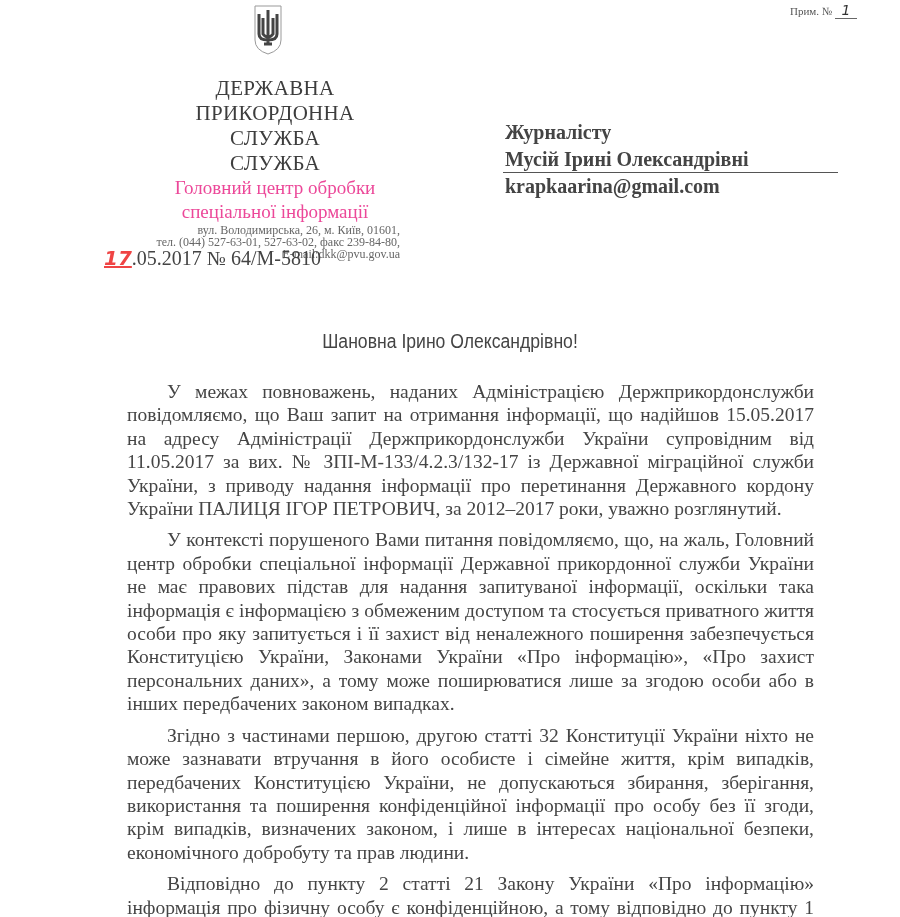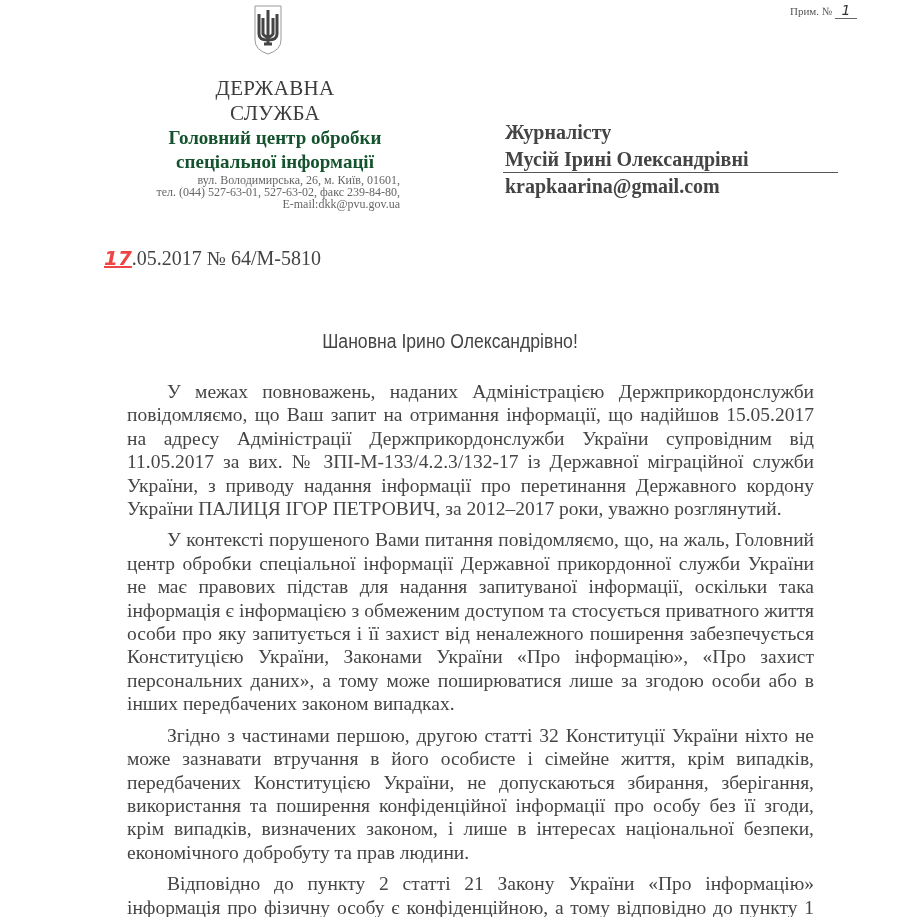--- a/index.html
+++ b/index.html
@@ -5,21 +5,21 @@
   html, body { margin:0; padding:0; background:#ffffff; }
   body { width:900px; height:917px; overflow:hidden; position:relative;
          font-family:"Liberation Serif", serif; color:#444; }
   .abs { position:absolute; }
   .copy-no { left:790px; top:2px; font-size:11px; color:#555; }
   .copy-no .num { display:inline-block; width:22px; border-bottom:1px solid #666;
                   text-align:center; font-family:"DejaVu Sans", sans-serif; font-style:italic; color:#333; font-size:14px; }
   .emblem { left:253px; top:4px; width:30px; height:52px; }
   .org { left:150px; width:250px; text-align:center; }
   .org .l1 { font-size:21px; line-height:25px; color:#3d3d3d; letter-spacing:0.3px; }
-  .org .bold { font-size:19px; font-weight:bold; line-height:24px; color:#14532d;text-align:center; }
+  .org .bold { font-size:19px; font-weight:normal; line-height:24px; color:#ec4899;text-align:center; }
   .org .small { font-size:12px; line-height:12px; color:#666;text-align:right; }
   .outnum { left:104px; top:246px; font-size:20px; color:#444; }
   .outnum .day { font-family:"DejaVu Sans", sans-serif; font-style:italic; text-decoration:underline; color:#ef4444;font-weight:bold; }
   .addressee { left:505px; top:119px; font-size:20px; line-height:27px; color:#444;font-weight:bold; }
   .addressee .line { position:absolute; left:-2px; top:53px; width:335px; border-top:1px solid #555; }
   .greeting { left:0; width:900px; top:330px; text-align:center; font-size:20px;
               font-family:"Liberation Sans Narrow","Liberation Sans", sans-serif; color:#444; transform:scaleX(0.88); }
   .body { left:119px; width:703px; top:372px; font-size:19.5px; line-height:23.4px;
           text-align:justify; color:#454545; }
   .body p { margin:8px; text-indent:40px; }
@@ -32,20 +32,21 @@
   <span class="num">1</span>
 </div>
 
 <svg class="abs emblem" viewBox="0 0 30 52">
   <path d="M2 2 H28 V36 Q28 46 15 50 Q2 46 2 36 Z" fill="none" stroke="#999" stroke-width="1"></path>
   <path d="M15 6 L15 40 M6 10 L6 30 Q6 36 15 36 Q24 36 24 30 L24 10 M10 14 L10 30 Q12 33 15 33 M20 14 L20 30 Q18 33 15 33 M11 40 L19 40" fill="none" stroke="#444" stroke-width="3"></path>
 </svg>
 
 <div class="abs org" style="top:62px;margin-top:14px;">
   <div class="l1">ДЕРЖАВНА</div>
+  <div class="l1">ПРИКОРДОННА СЛУЖБА</div>
   <div class="l1">СЛУЖБА</div>
   <div class="bold">Головний центр обробки</div>
   <div class="bold">спеціальної інформації</div>
   <div class="small">вул. Володимирська, 26, м. Київ, 01601,</div>
   <div class="small">тел. (044) 527-63-01, 527-63-02, факс 239-84-80,</div>
   <div class="small">E-mail:dkk@pvu.gov.ua</div>
 </div>
 
 <div class="abs outnum">
   <span class="day">17</span><span>.05.2017 № 64/М-5810</span>

